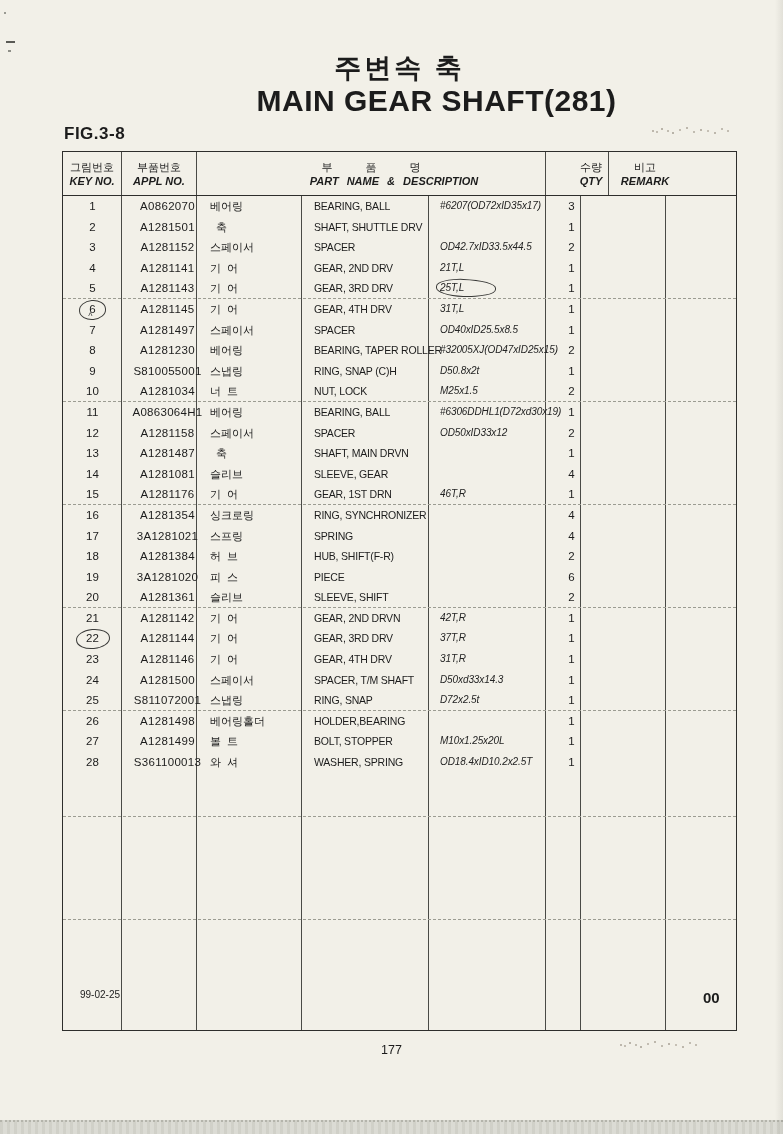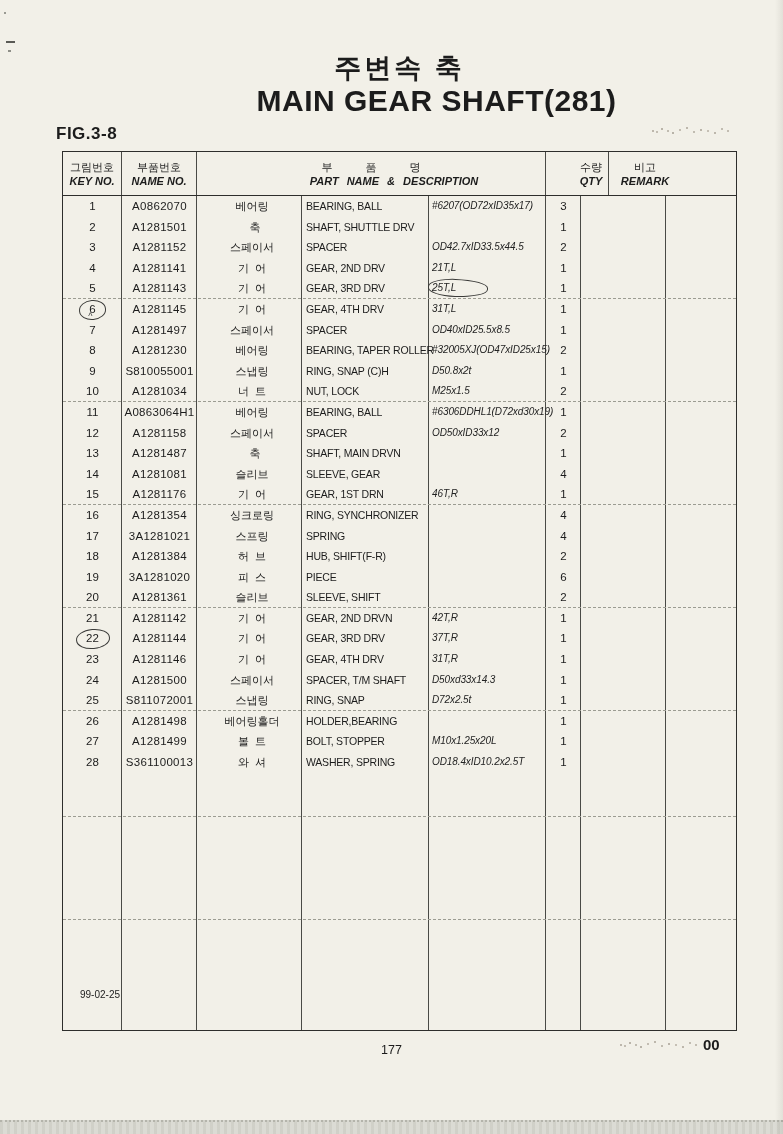--- a/index.html
+++ b/index.html
@@ -6,21 +6,21 @@
   .page{position:relative;width:783px;height:1134px;background:#f2f0e8;overflow:hidden;
         font-family:"Liberation Sans","DejaVu Sans",sans-serif;color:#1c1c1c;}
   .page::after{content:'';position:absolute;top:0;right:0;width:8px;height:100%;
         background:linear-gradient(to left,rgba(90,90,80,.10),transparent);pointer-events:none;}
 
   
   .title-kr{position:absolute;top:50px;left:0;width:100%;text-align:center;
         font-size:27px;font-weight:bold;letter-spacing:3px;padding-left:8px;}
   .title-en{position:absolute;top:84px;left:0;width:100%;text-align:center;
         font-size:30px;font-weight:bold;letter-spacing:.5px;padding-left:45px;}
-  .fig{position:absolute;top:124px;left:56px;font-size:17px;font-weight:bold;letter-spacing:.5px;}
+  .fig{position:absolute;top:124px;left:64px;font-size:17px;font-weight:bold;letter-spacing:.5px;}
 
   
   .ptable{position:absolute;left:62px;top:151px;width:675px;height:880px;
         border:1.6px solid #2e2e2c;box-sizing:border-box;}
   .thead{display:flex;height:44px;border-bottom:1.6px solid #2e2e2c;box-sizing:border-box;}
   .hcell{box-sizing:border-box;border-right:1px solid #4a4a46;display:flex;flex-direction:column;
         align-items:center;justify-content:center;gap:1px;padding-top:2px;}
   .hcell:last-child{border-right:none;}
   .h-kr{font-size:11px;line-height:13px;}
   .h-en{font-size:11px;line-height:13px;font-weight:bold;font-style:italic;}
@@ -34,39 +34,39 @@
   .vline{position:absolute;top:0;bottom:0;width:1px;background:#4a4a46;z-index:0;}
   .v1{left:58px;}.v2{left:133px;}.v3{left:238px;}.v4{left:365px;}
   .v5{left:482px;}.v6{left:517px;}.v7{left:602px;}
   .dline{position:absolute;left:0;right:0;border-top:1px dashed #9c9c92;z-index:0;}
   .d1{top:620px;}.d2{top:723px;}
 
   .row{position:relative;display:flex;height:20.6px;line-height:20.6px;z-index:1;box-sizing:border-box;}
   .row.sep{border-bottom:1px dashed #9c9c92;}
   .cell{box-sizing:border-box;overflow:visible;white-space:pre;}
   .c-key{width:59px;text-align:center;font-size:11.5px;}
-  .c-part{width:75px;text-align:center;font-size:11.5px;letter-spacing:.3px;}
-  .c-kr{width:105px;padding-left:5px;font-size:11px;text-align:center;}
+  .c-part{width:75px;text-align:center;font-size:11.5px;letter-spacing:.3px;margin-left:8px;}
+  .c-kr{width:105px;padding-left:5px;font-size:11px;}
   .c-en{width:127px;padding-left:4px;font-size:10.5px;letter-spacing:-.2px;}
   .c-spec{width:117px;padding-left:3px;font-size:10px;letter-spacing:-.1px;color:#232323;font-style:italic;}
   .c-qty{width:35px;text-align:center;font-size:11.5px;}
 
   
   .keywrap{display:inline-block;position:relative;padding:0 2px;}
   .keywrap.circled::before{content:'';position:absolute;left:-8px;right:-9px;top:1px;bottom:0;
         border:1.3px solid #3a3a38;border-radius:50%;transform:rotate(-5deg);}
   .keymark{position:absolute;left:1px;top:13px;font-size:9px;line-height:9px;color:#3a3a38;}
   .specwrap{display:inline-block;position:relative;}
   .specwrap.oval::before{content:'';position:absolute;left:-4px;top:1px;width:58px;height:16px;
         border:1.2px solid #3a3a38;border-radius:50% 60% 60% 50%/50%;transform:rotate(2deg);}
 
   
   .f-date{position:absolute;top:989px;left:80px;font-size:10px;}
   .f-page{position:absolute;top:1043px;left:0;width:100%;text-align:center;font-size:12.5px;}
-  .f-rev{position:absolute;top:1036px;left:703px;font-size:15px;font-weight:bold;}
+  .f-rev{position:absolute;top:989px;left:703px;font-size:15px;font-weight:bold;}
 
   
   .smudge{position:absolute;width:2px;height:2px;border-radius:50%;background:#aba599;
         box-shadow:4px 1px 0 #b3ada1,9px -2px 0 #a7a195,15px 0 0 #b1ab9f,20px 2px 0 #a59f93,
         27px -1px 0 #b3ada1,34px -3px 0 #aba599,41px 1px 0 #b1ab9f,48px -1px 0 #a7a195,
         55px 0 0 #b7b1a5,62px 2px 0 #aba599,69px -2px 0 #b1ab9f,75px 0 0 #b3ada1;
         filter:blur(.7px);}
   .sm-head{top:130px;left:652px;}
   .sm-foot{top:1044px;left:620px;}
   .mark-dash{position:absolute;top:41px;left:6px;width:9px;height:2px;background:#5a5a55;}
@@ -92,21 +92,21 @@
   <div class="fig">FIG.3-8</div>
 
   <div class="ptable">
     <div class="thead">
       <div class="hcell w-key">
         <span class="h-kr">그림번호</span>
         <span class="h-en">KEY NO.</span>
       </div>
       <div class="hcell w-part">
         <span class="h-kr">부품번호</span>
-        <span class="h-en">NAME NO.</span>
+        <span class="h-en">APPL NO.</span>
       </div>
       <div class="hcell w-name h-name">
         <span class="h-kr">부 품 명</span>
         <span class="h-en">PART NAME &amp; DESCRIPTION</span>
       </div>
       <div class="hcell w-qty">
         <span class="h-kr">수량</span>
         <span class="h-en">QTY</span>
       </div>
       <div class="hcell w-rem">

